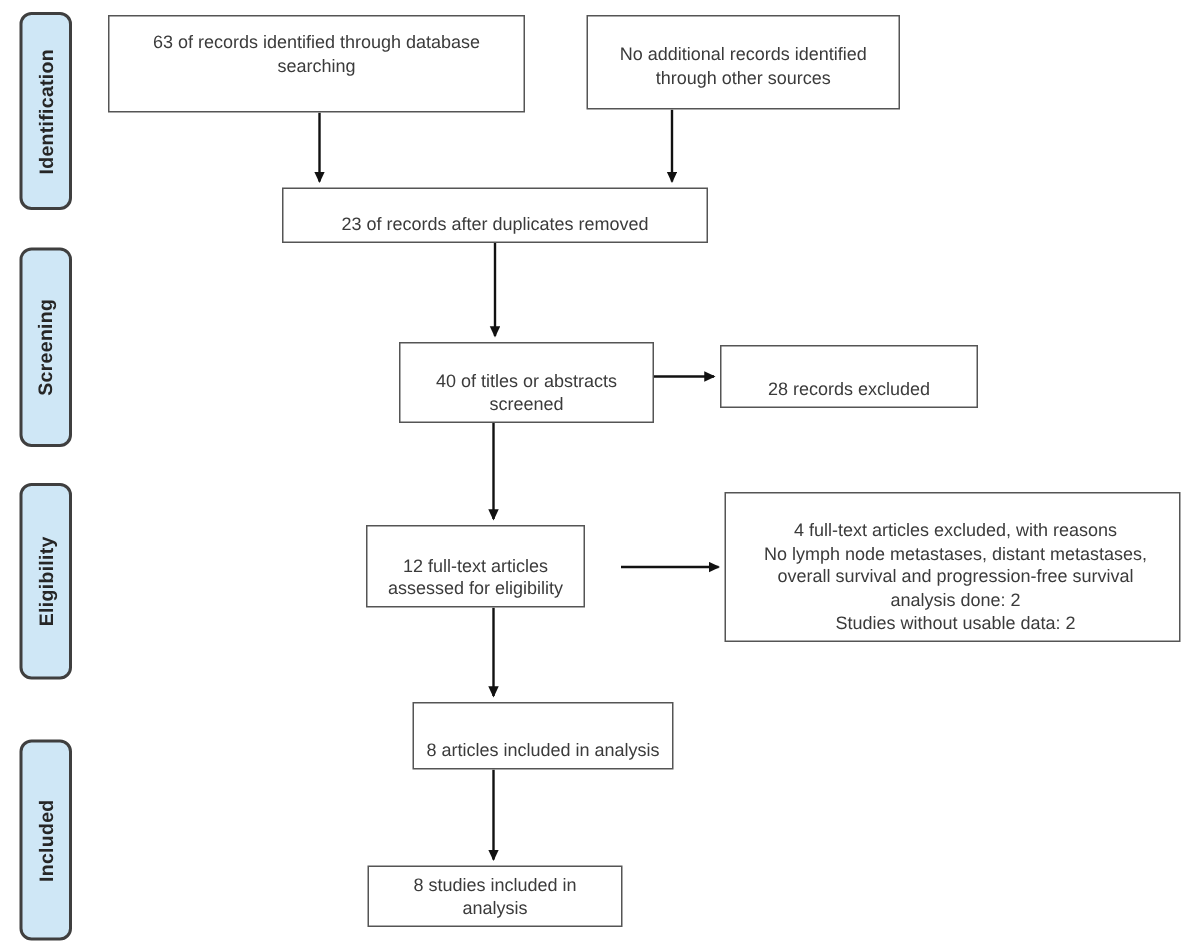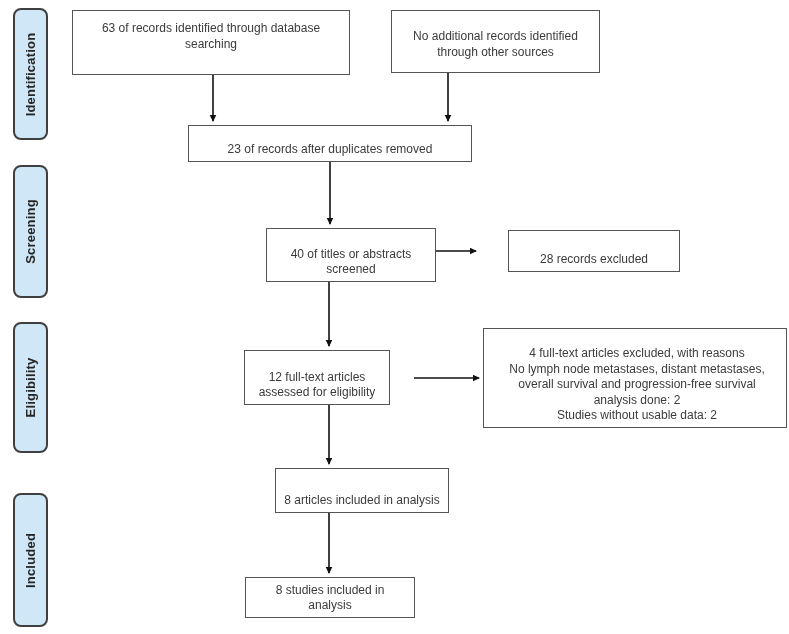--- a/index.html
+++ b/index.html
@@ -104,21 +104,21 @@
   </div>
 
   <div class="fbox" style="left:188px; top:125px; width:284px; height:37px;">
     <div>23 of records after duplicates removed</div>
   </div>
 
   <div class="fbox" style="left:244px; top:228px; width:170px; height:54px;margin-left:22px;">
     <div>40 of titles or abstracts screened</div>
   </div>
 
-  <div class="fbox" style="left:480px; top:230px; width:172px; height:42px;margin-left:28px;">
+  <div class="fbox" style="left:480px; top:230px; width:172px; height:42px;">
     <div>28 records excluded</div>
   </div>
 
   <div class="fbox" style="left:244px; top:350px; width:146px; height:55px;">
     <div>12 full-text articles assessed for eligibility</div>
   </div>
 
   <div class="fbox" style="left:483px; top:328px; width:304px; height:100px;padding-left:12px;">
     <div>4 full-text articles excluded, with reasons</div>
     <div>No lymph node metastases, distant metastases, overall survival and progression-free survival analysis done: 2</div>

